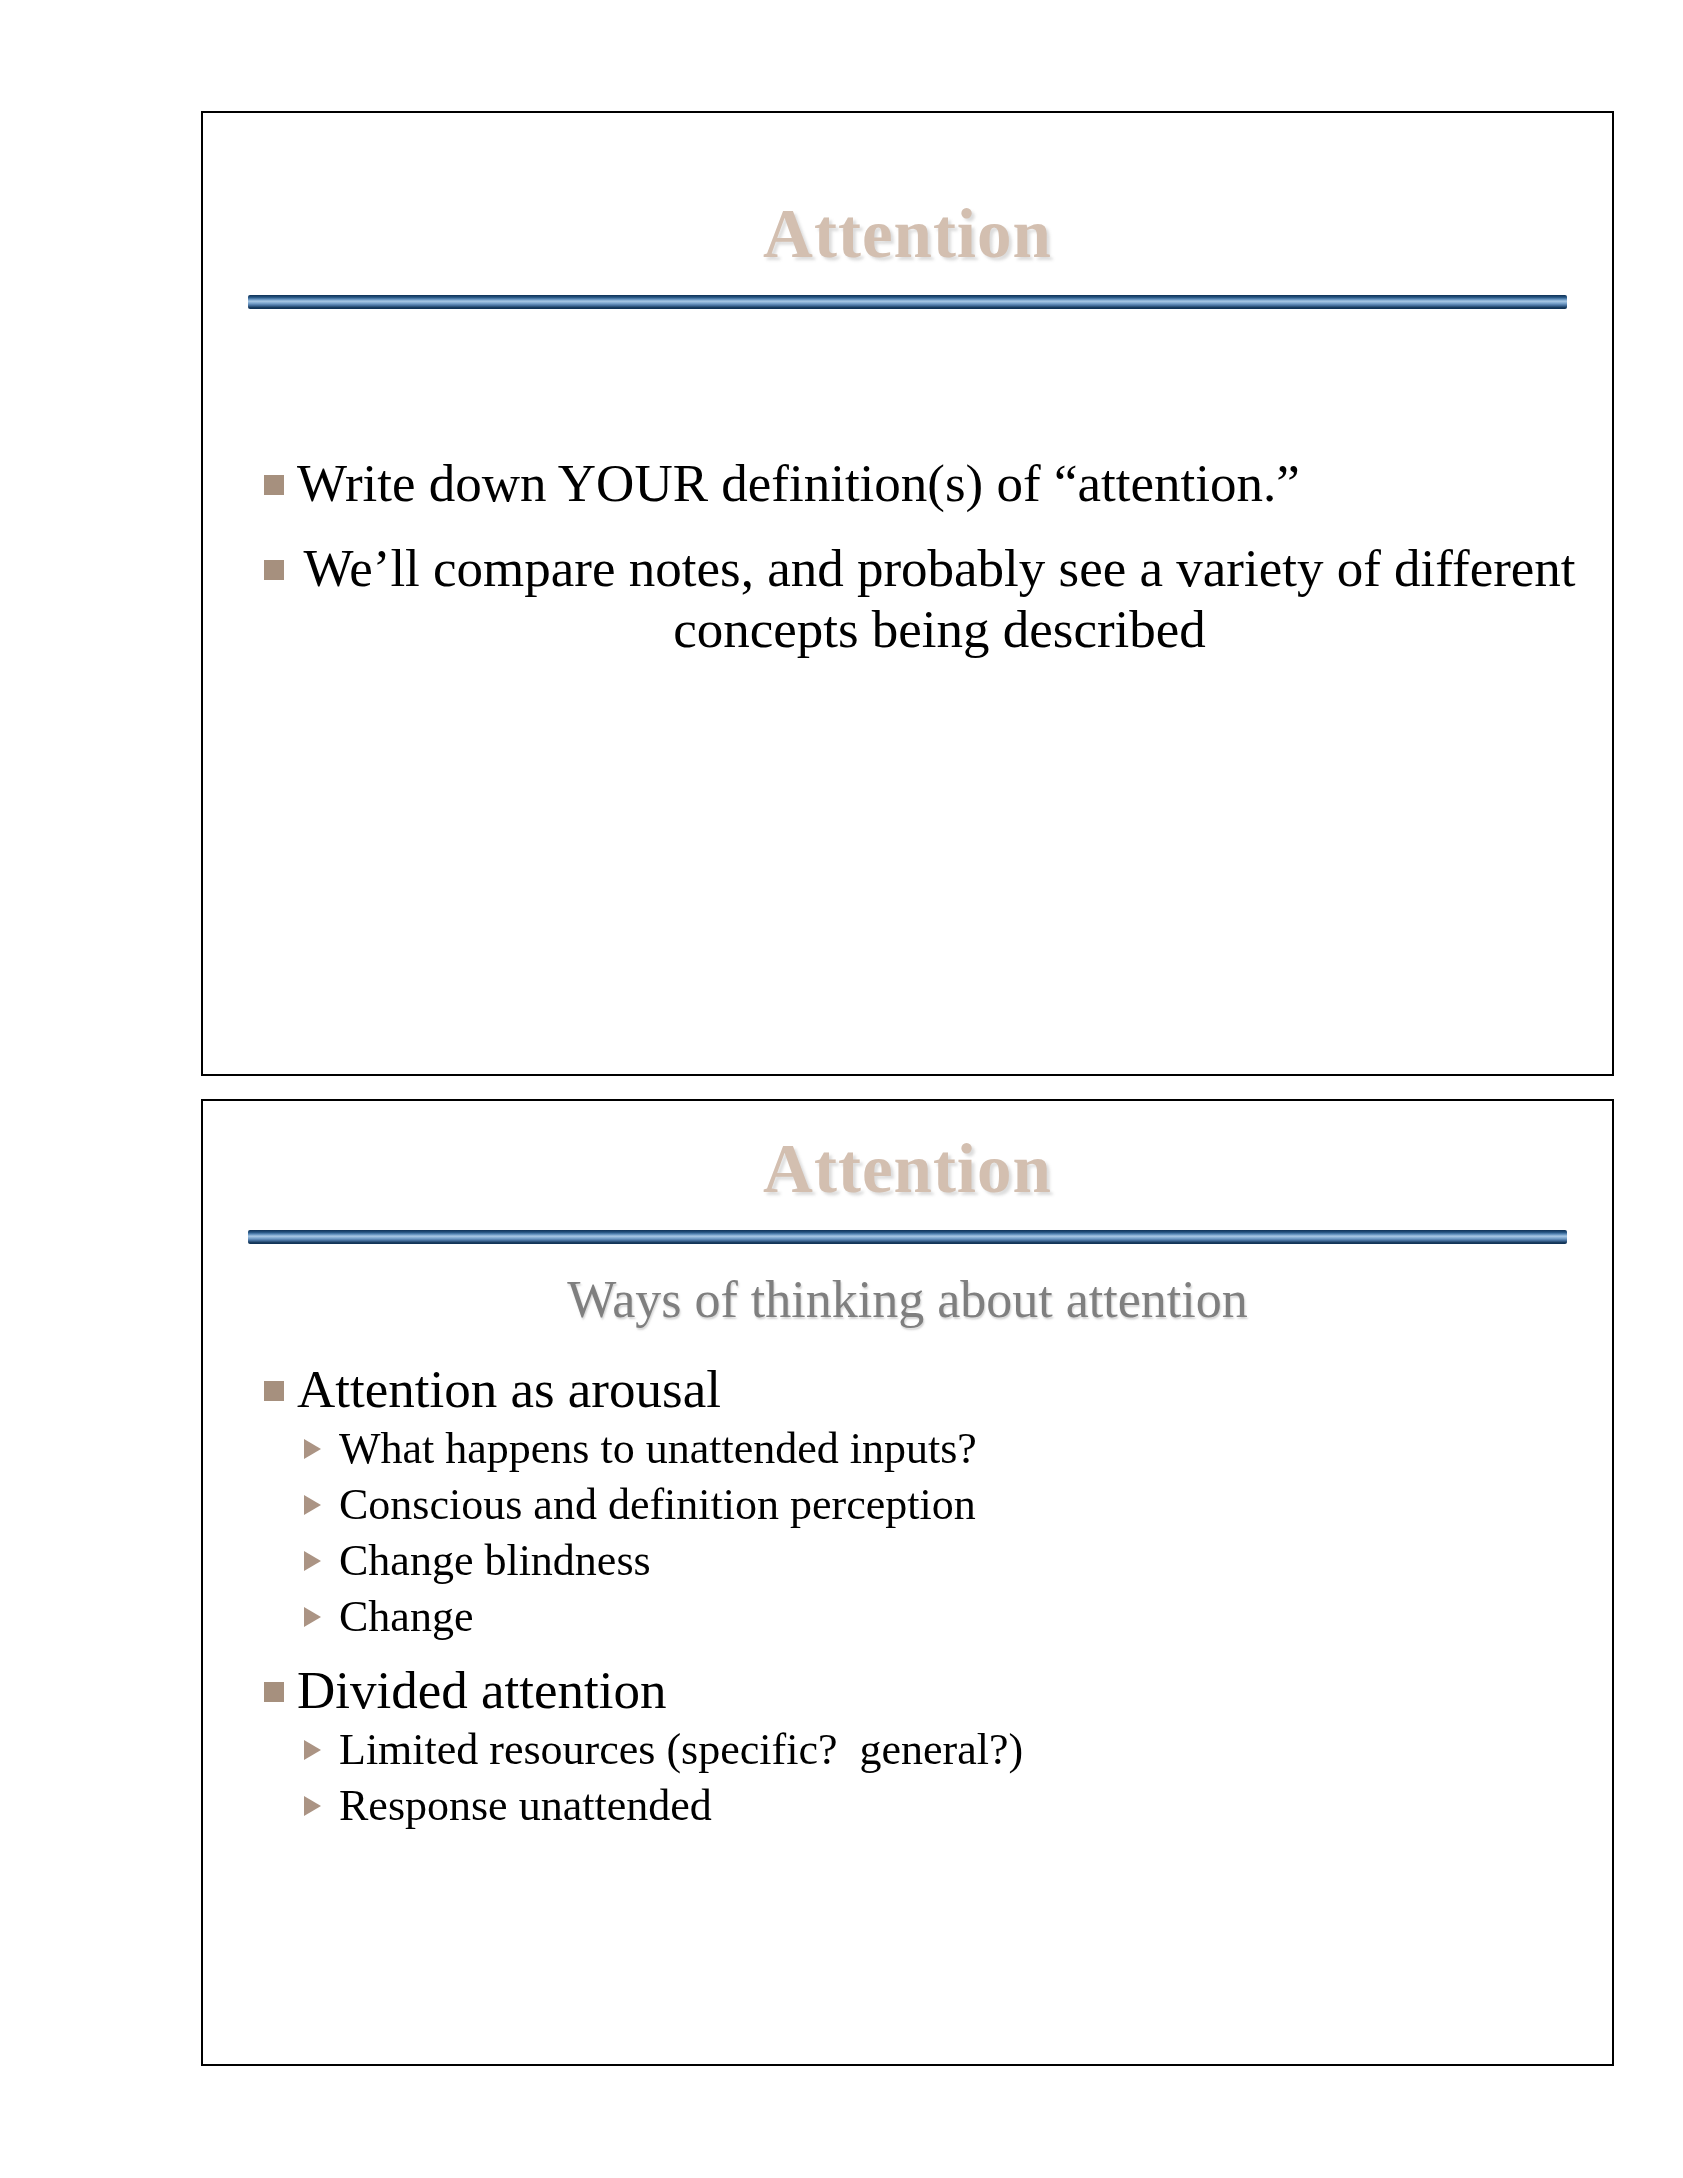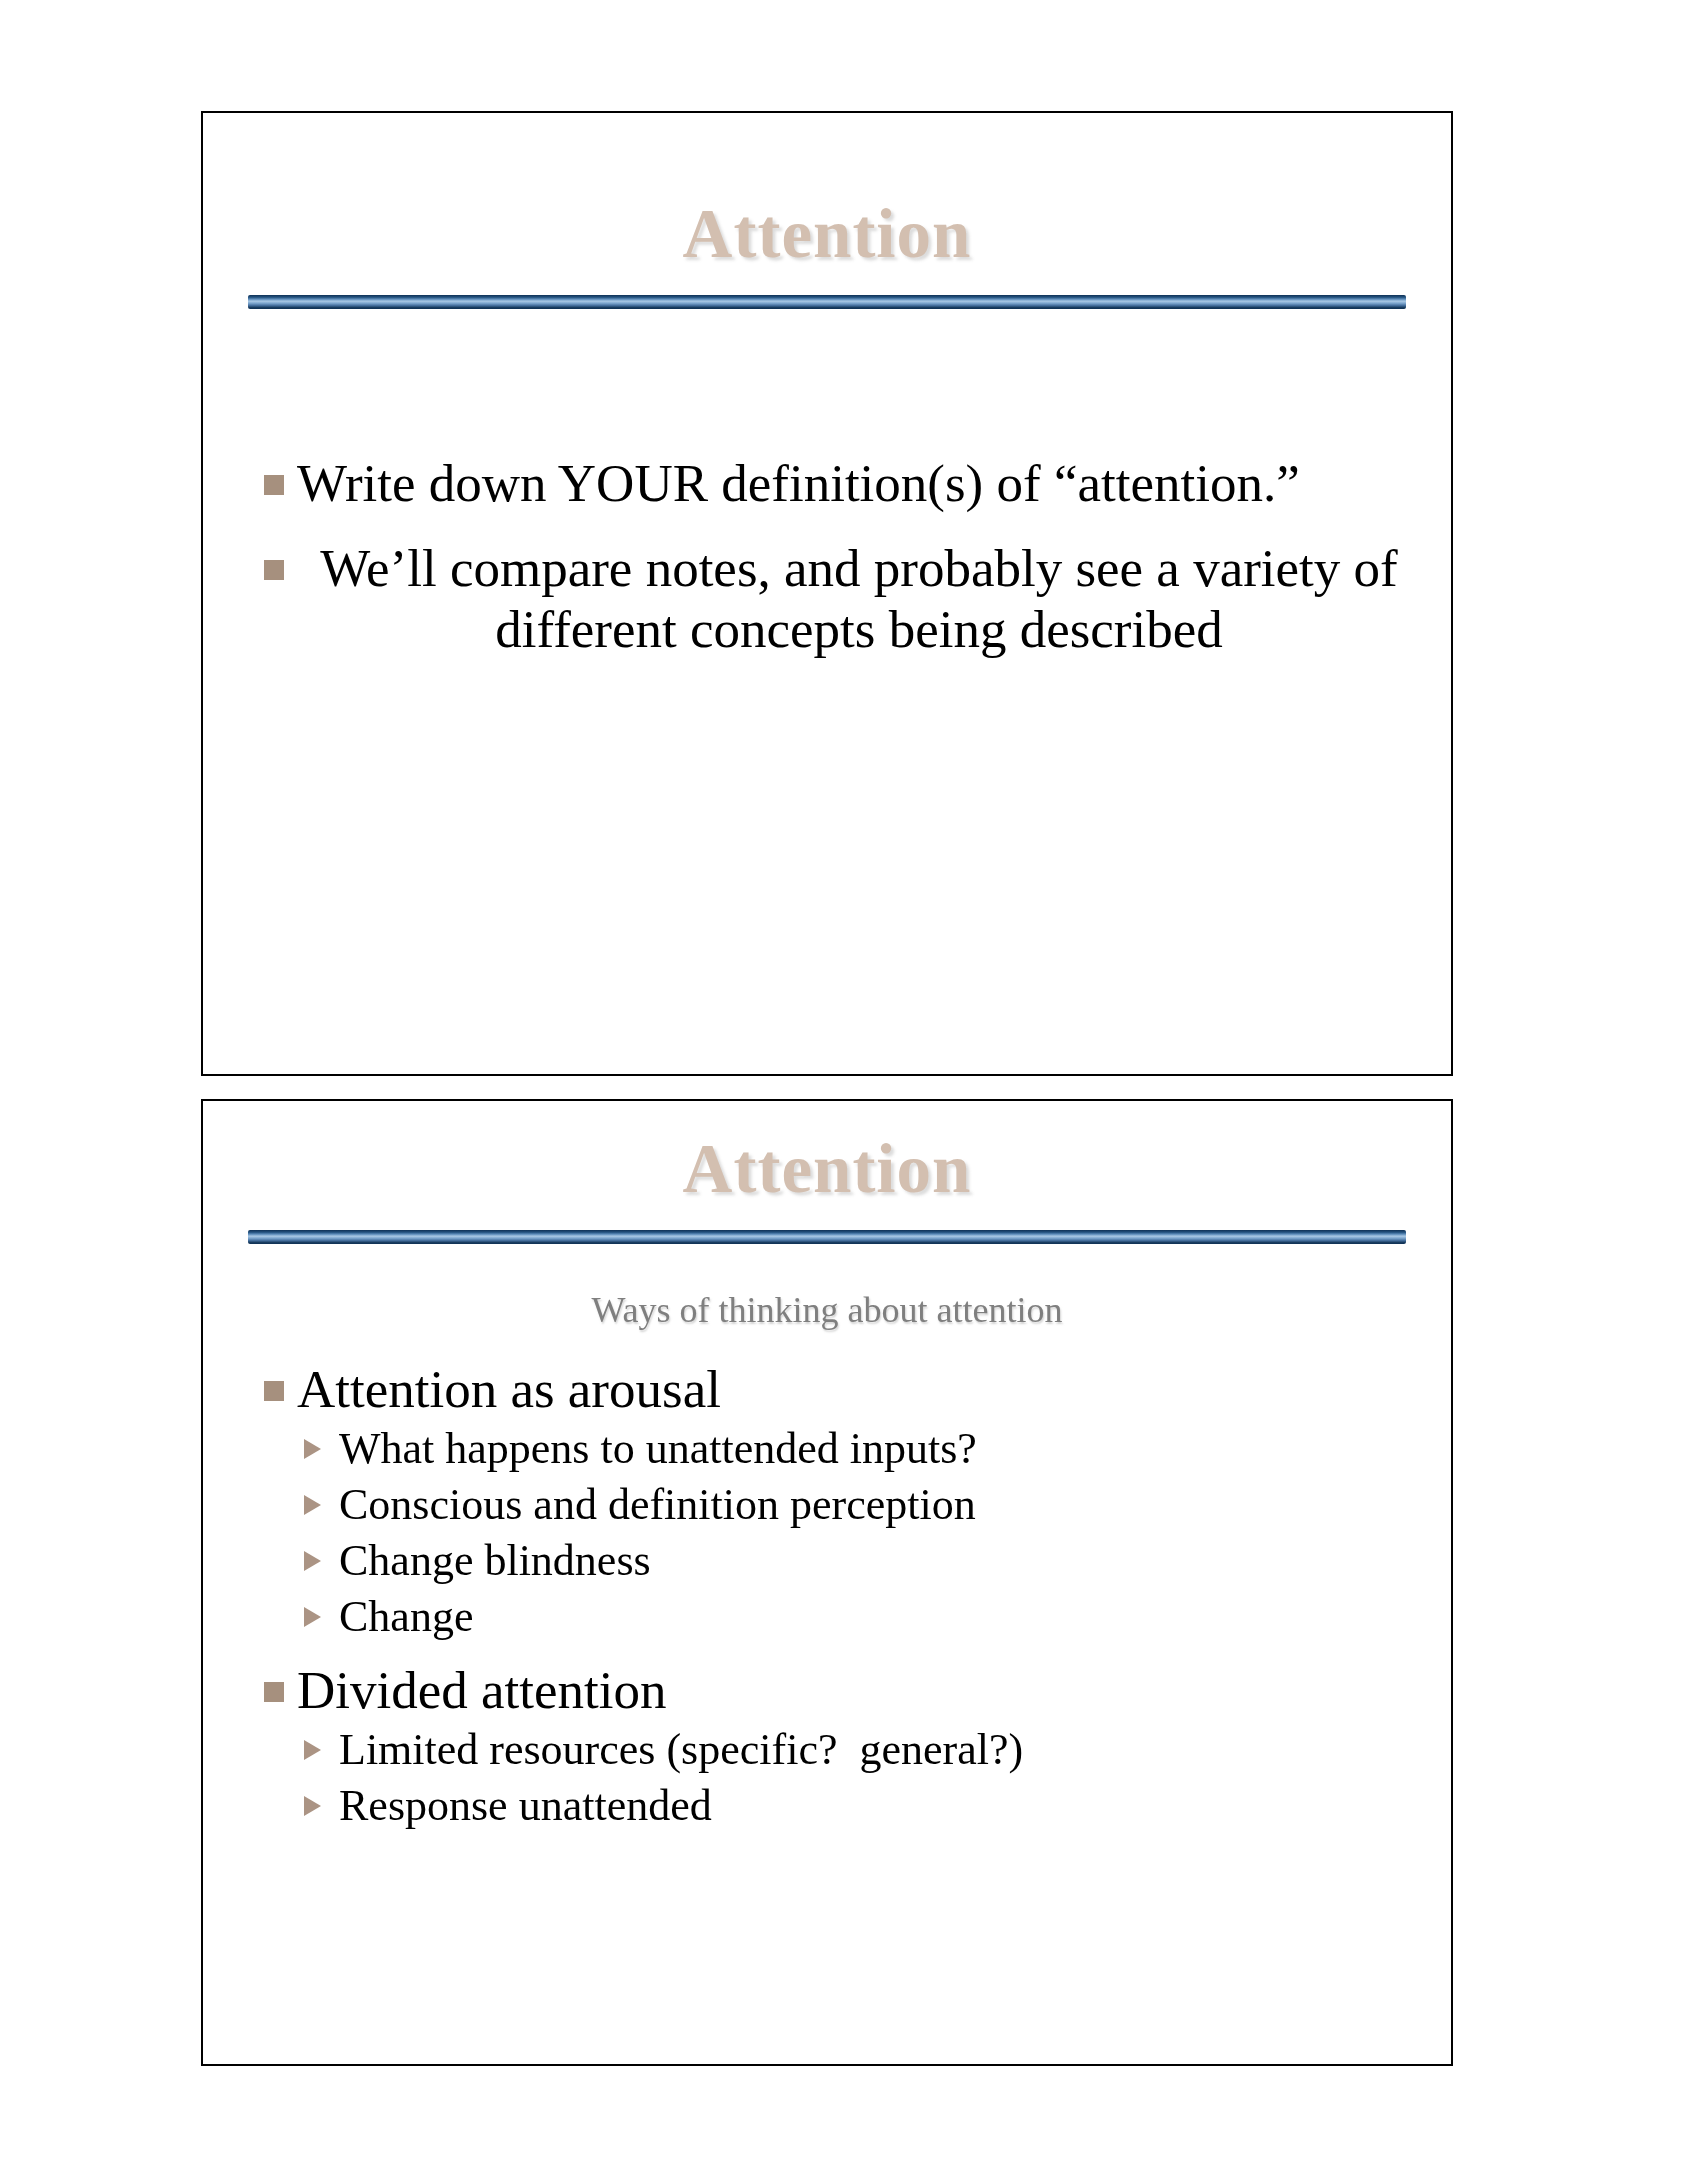--- a/index.html
+++ b/index.html
@@ -10,21 +10,21 @@
   body {
     position: relative;
     width: 1683px;
     height: 2178px;
     font-family: "Liberation Serif", serif;
     color: var(--body-text, #000);
   }
   .slide {
     position: absolute;
     left: 201px;
-    width: 1252px;
+    width: 1413px;
     background: #ffffff;
     border: 2px solid var(--border, #000);
     box-sizing: border-box;
   }
   #slide1 { top: 111px;  height: 965px; }
   #slide2 { top: 1099px; height: 967px; }
 
   .slide-title {
     position: absolute;
     left: 0; right: 0;
@@ -52,24 +52,24 @@
       #7fa8d0 58%,
       #456f9d 75%,
       #16395c 90%,
       var(--rule-dark, #0f3156) 100%);
   }
   #slide1 .title-rule { top: 182px; }
   #slide2 .title-rule { top: 129px; }
 
   .subtitle {
     position: absolute;
-    top: 184px;
+    top: 173px;
     left: 0; right: 0;
     text-align: center;
-    font-size: 36px;
+    font-size: 52px;
     line-height: 51px;
     color: var(--subtitle-text, #7f7f7f);
     text-shadow: 1px 2px 2px rgba(175,175,175,0.55);
   }
 
   .content {
     position: absolute;
     left: 61px;
     right: 30px;
   }

